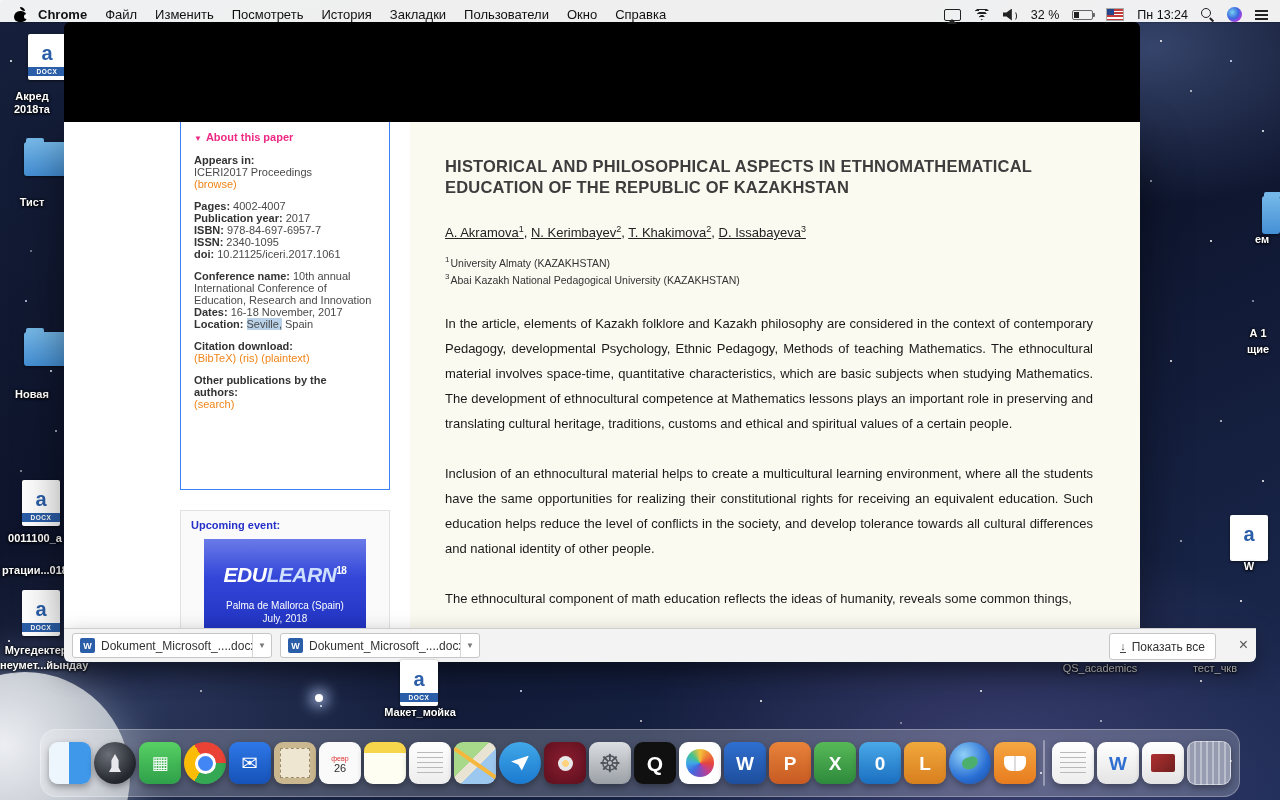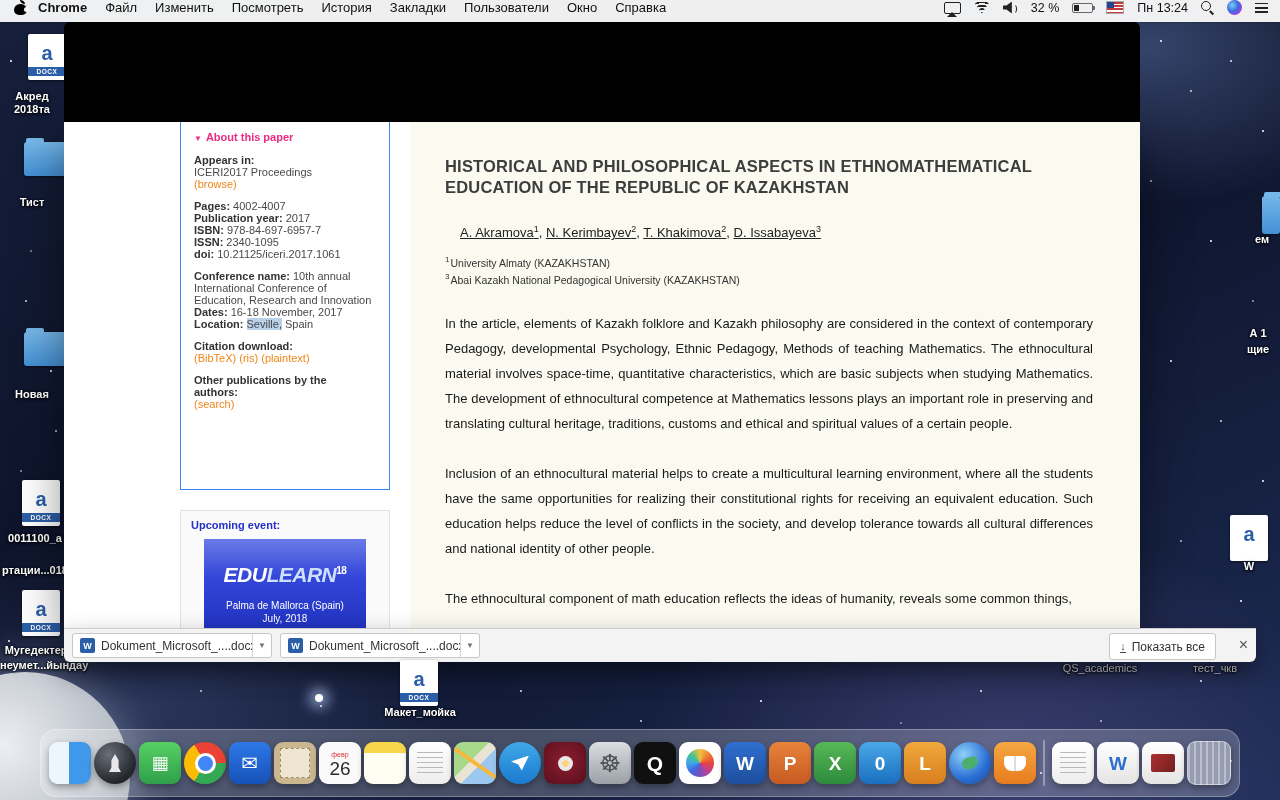--- a/index.html
+++ b/index.html
@@ -22,21 +22,21 @@
     1180px 540px rgba(255,255,255,.7),1240px 600px #fff,30px 250px rgba(255,255,255,.5),50px 370px #fff,
     20px 470px rgba(255,255,255,.6),8px 640px #fff,300px 772px rgba(255,255,255,.5),700px 772px #fff,
     900px 722px rgba(255,255,255,.5),1040px 772px #fff;}
   .moon{position:absolute;left:-80px;top:672px;width:210px;height:210px;border-radius:50%;
     background:radial-gradient(circle at 40% 35%,#eceef2,#b9bfc8 60%,#8e949e);
     box-shadow:0 0 50px rgba(200,215,240,.45);}
   .glow-star{position:absolute;left:315px;top:694px;width:8px;height:8px;border-radius:50%;background:#fff;
     box-shadow:0 0 14px 5px rgba(190,210,255,.8);}
   
   .menubar{position:absolute;top:0;left:0;width:1280px;height:22px;background:rgba(247,247,247,.97);
-    display:flex;align-items:flex-start;font-size:13px;color:#111;z-index:60;box-shadow:0 0 2px rgba(0,0,0,.4);}
+    display:flex;align-items:flex-end;font-size:13px;color:#111;z-index:60;box-shadow:0 0 2px rgba(0,0,0,.4);}
   .menubar .app-name{font-weight:bold;margin:0 9px;}
   .menubar .menu-item{margin:0 9px;white-space:nowrap;}
   .mb-right{margin-left:auto;display:flex;align-items:center;gap:13px;padding-right:12px;font-size:12.5px;}
   .apple-icon{position:relative;width:13px;height:15px;margin-left:14px;margin-right:2px;display:inline-block;}
   .apple-icon i{position:absolute;display:block;}
   .apple-icon .a-body{bottom:0;width:13px;height:11px;background:#000;border-radius:6px 6px 5px 5px;}
   .apple-icon .a-bite{right:-2px;bottom:3px;width:5px;height:5px;background:#f7f7f7;border-radius:50%;}
   .apple-icon .a-leaf{top:0;left:6px;width:5px;height:4px;background:#000;border-radius:0 100% 0 100%;}
   .mi{display:inline-block;vertical-align:middle;}
   .icon-airplay{width:15px;height:10px;border:1.5px solid #222;border-radius:2px;position:relative;}
@@ -100,21 +100,21 @@
   .banner{width:162px;margin:8px auto 0;height:110px;text-align:center;color:#fff;
     background:linear-gradient(180deg,#6a7ae8 0,#3346d8 35%,#1a2cb8 100%);padding-top:20px;box-sizing:border-box;}
   .banner-logo{font-size:21px;font-weight:bold;font-style:italic;letter-spacing:-.5px;line-height:24px;}
   .banner-logo .l2{color:#cfe0ff;}
   .banner-logo .ln{font-size:10px;vertical-align:super;color:#fff;font-style:normal;}
   .banner-line{font-size:10px;line-height:13px;}
   .banner-line.first{margin-top:12px;}
   
   .article{position:absolute;left:381px;top:34px;width:648px;color:#1c1c1c;}
   .art-title{font-size:16.5px;font-weight:bold;color:#3d3d3d;line-height:21px;margin:0 0 0 0;letter-spacing:.2px;}
-  .authors{margin-top:26px;font-size:13px;color:#222;margin-left:15px;}
+  .authors{margin-top:26px;font-size:13px;color:#222;}
   .author{text-decoration:underline;cursor:pointer;}
   .author sup{font-size:9px;}
   .affils{margin-top:13px;font-size:10.5px;color:#333;line-height:14px;}
   .affils sup{font-size:8px;margin-right:1px;}
   .article p{margin:25px 0 0 0;font-size:13px;line-height:25px;text-align:justify;color:#1a1a1a;}
   
   .dlbar{position:absolute;left:64px;top:628px;width:1192px;height:33px;background:#f3f3f3;
     border-top:1px solid #cfcfcf;border-radius:0 0 6px 6px;z-index:8;display:flex;align-items:center;
     box-shadow:0 10px 25px rgba(0,0,0,.4);}
   .dl-item{display:flex;align-items:center;background:#fff;border:1px solid #c6c6c6;border-radius:3px;
@@ -142,21 +142,21 @@
   .t-green-grid{background:linear-gradient(180deg,#57d063,#2fa04a);}
   .t-green-grid .glyph{font-size:18px;color:rgba(255,255,255,.95);font-weight:normal;}
   .t-chrome{border-radius:50%;background:conic-gradient(from -30deg,#ea4335 0 120deg,#34a853 120deg 240deg,#fbbc05 240deg 360deg);}
   .t-chrome::after{content:'';position:absolute;width:15px;height:15px;border-radius:50%;background:#4285f4;border:3.5px solid #fff;}
   .t-mail{background:linear-gradient(180deg,#2e78e8,#1652b8);}
   .t-mail .glyph{font-weight:normal;font-size:20px;}
   .t-stamps{background:#cbb78f;}
   .t-stamps::before{content:'';position:absolute;left:6px;right:6px;top:6px;bottom:6px;background:#efe6d2;border:1px dashed #9a8a68;}
   .t-calendar{background:#fafafa;}
   .t-calendar .sub{font-size:7px;color:#d33;line-height:8px;margin-top:2px;}
-  .t-calendar .glyph{color:#2c2c2c;font-weight:normal;font-size:19px;text-align:center;}
+  .t-calendar .glyph{color:#2c2c2c;font-weight:normal;font-size:11px;text-align:center;}
   .t-notes{background:linear-gradient(180deg,#f7d64b 0 26%,#fffef2 26%);}
   .t-textedit,.t-docfile{background:linear-gradient(180deg,#fff,#ededed);}
   .t-textedit::before,.t-docfile::before{content:'';width:26px;height:22px;
     background:repeating-linear-gradient(180deg,#b9b9b9 0 1px,transparent 1px 5px);}
   .t-maps{background:linear-gradient(135deg,#a8d98a 0 42%,#e8e3d2 42% 58%,#9cc7ee 58%);overflow:hidden;}
   .t-maps::before{content:'';position:absolute;width:52px;height:4px;background:#f5b83d;transform:rotate(35deg);}
   .t-messages{border-radius:50%;background:linear-gradient(180deg,#41a8e8,#1b7ad0);}
   .t-messages::before{content:'';width:18px;height:15px;background:#fff;clip-path:polygon(0 40%,100% 0,60% 100%,40% 60%);}
   .t-photobooth{background:radial-gradient(circle at 50% 45%,#8c1d2f,#5a0f1d);}
   .t-photobooth::before{content:'';width:15px;height:15px;border-radius:50%;

